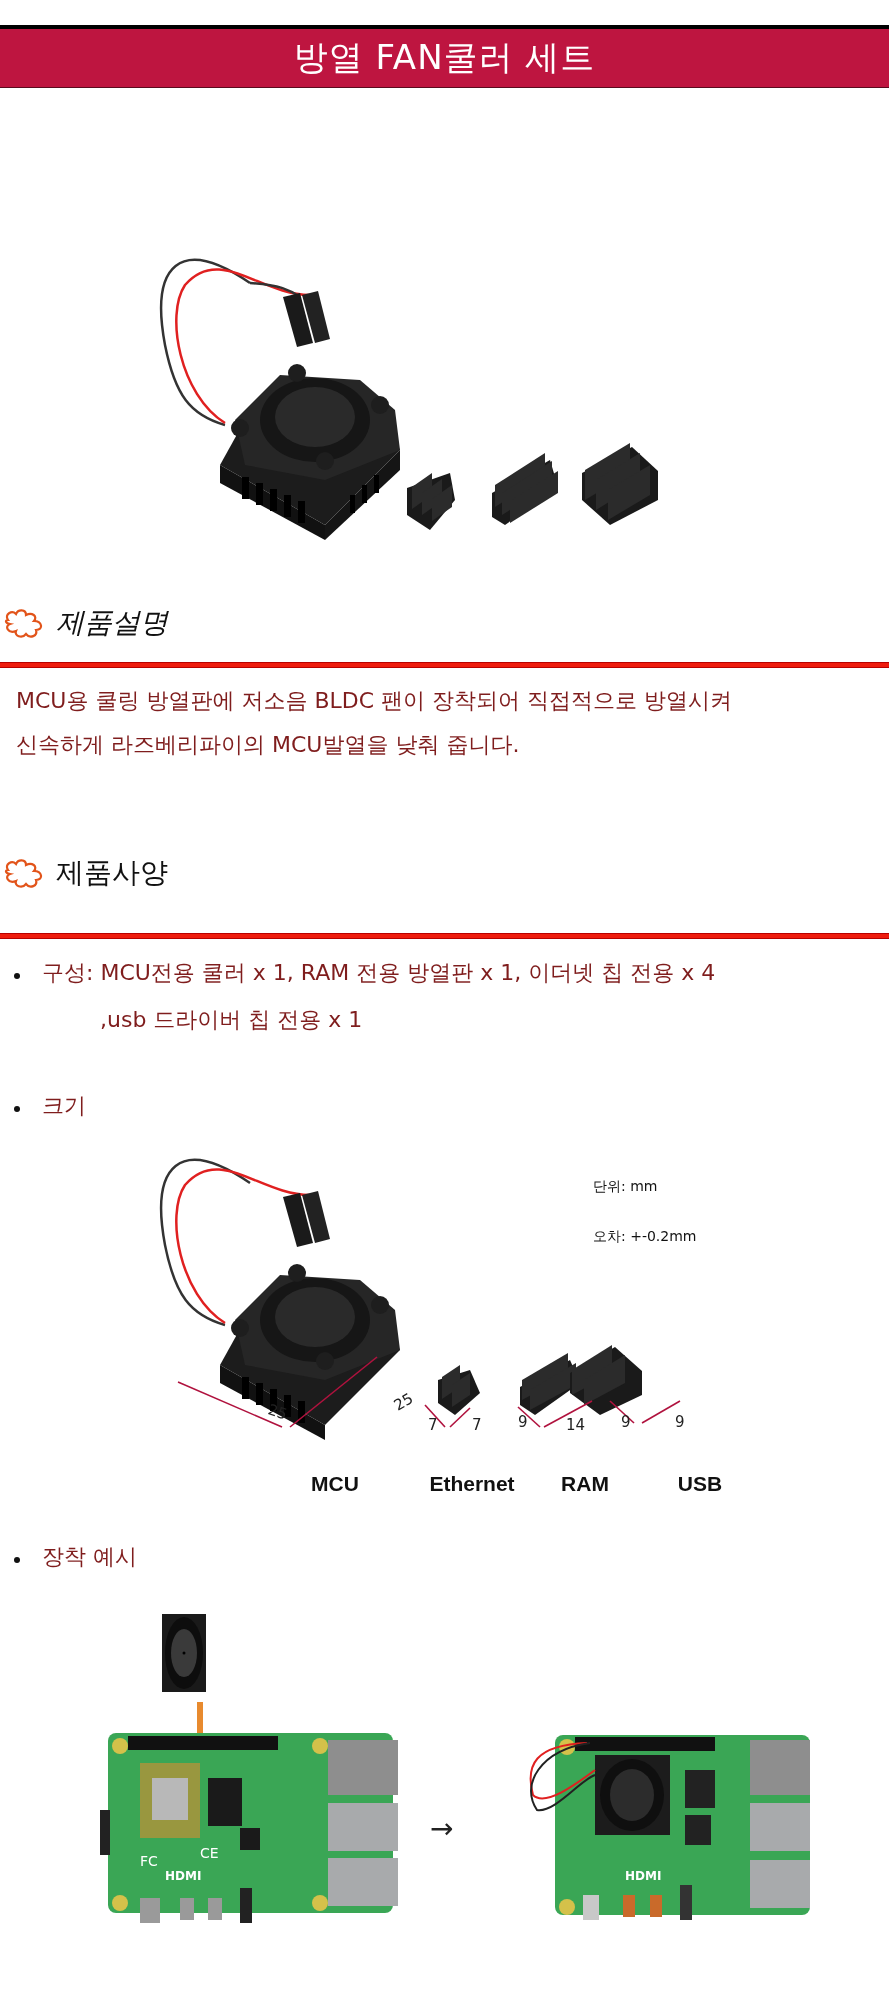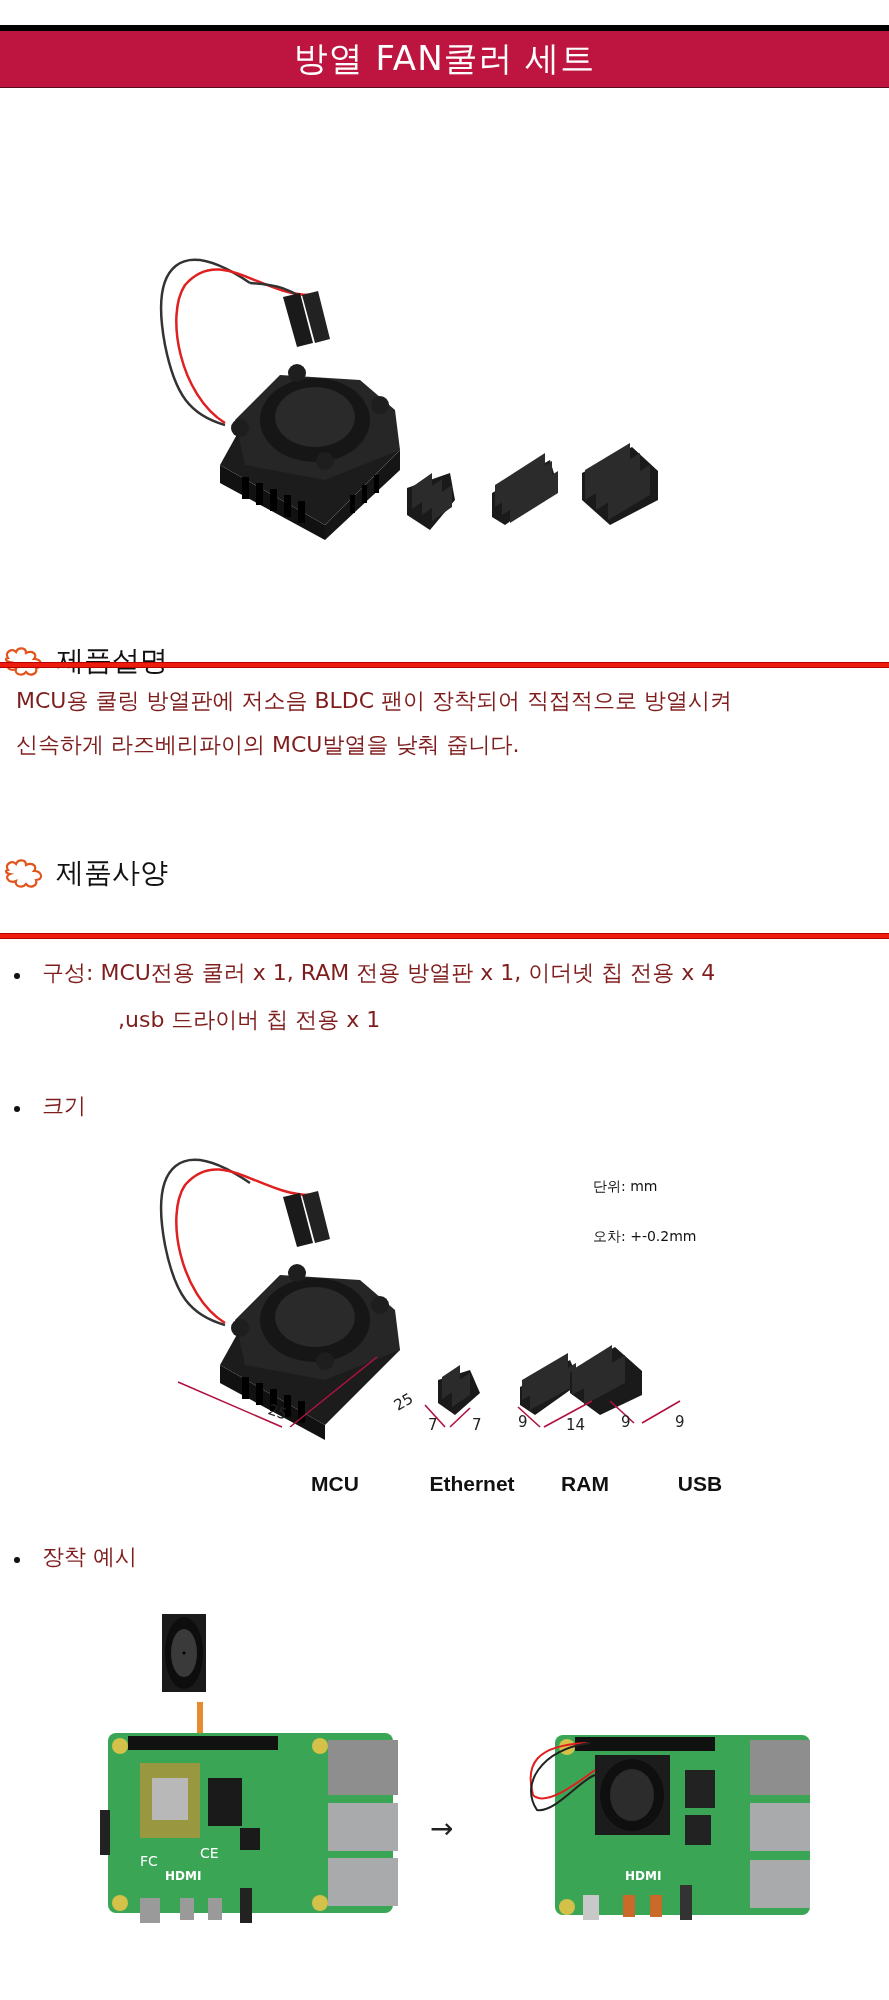--- a/index.html
+++ b/index.html
@@ -1,21 +1,21 @@
 <!DOCTYPE html>
 <html><head>
 <meta charset="utf-8">
 <style>
   * { box-sizing: border-box; margin: 0; padding: 0; }
   html, body { width: 889px; height: 2000px; background: #ffffff; overflow: hidden; }
   body { position: relative; font-family: "DejaVu Sans", "Liberation Sans", sans-serif; color: #111; }
   .abs { position: absolute; }
 
   .banner { left: 0; top: 25px; width: 889px; height: 63px; background: #BE1540;
-            border-top: 6px solid #000000; border-bottom: 1px solid #5a0a1e;
+            border-top: 4px solid #000000; border-bottom: 1px solid #5a0a1e;
             display: flex; align-items: center; justify-content: center; }
   .banner-title { color: #fff; font-size: 34px; letter-spacing: 1px; font-family: "DejaVu Sans", sans-serif; }
 
   .section-head { left: 0; width: 889px; height: 45px; }
   .section-head .sh-icon { position: absolute; left: 2px; top: 6px; width: 46px; height: 32px; }
   .section-head .sh-title { position: absolute; left: 56px; top: 2px; font-size: 28px; color: #111; }
   .red-rule { left: 0; width: 889px; height: 6px; background: #ee1c0e; border-top: 1px solid #b80000; border-bottom: 1px solid #b80000; }
 
   .body-text { font-size: 22px; color: #7f1d1d; white-space: nowrap; }
   .bullet { position: absolute; width: 6px; height: 6px; border-radius: 50%; background: #111; }
@@ -80,42 +80,42 @@
   </g>
 
   <g>
     <polygon points="432,248 482,222 508,246 508,275 460,300 432,275" fill="#1a1a1a"></polygon>
     <polygon points="435,245 480,218 480,248 435,275" fill="#2b2b2b"></polygon>
     <polygon points="446,255 490,228 490,258 446,285" fill="#2b2b2b"></polygon>
     <polygon points="458,265 500,240 500,270 458,295" fill="#2b2b2b"></polygon>
   </g>
 </svg>
 
-<div class="abs section-head" style="top:640px;">
+<div class="abs section-head" style="top:602px;font-style:italic;">
   <svg class="sh-icon" viewBox="0 0 46 32">
     <path d="M6,12 C2,6 10,2 14,6 C16,1 24,1 24,7 C30,4 36,8 32,13 C40,13 42,22 34,22 C36,28 28,31 24,26 C20,31 12,28 14,23 C6,26 2,18 8,16 C3,15 3,12 6,12 Z" fill="none" stroke="#e2541a" stroke-width="2.2"></path>
   </svg>
   <span class="sh-title">제품설명</span>
 </div>
 <div class="abs red-rule" style="top:662px;"></div>
 
 <div class="abs body-text" style="left:16px;top:686px;">MCU용 쿨링 방열판에 저소음 BLDC 팬이 장착되어 직접적으로 방열시켜</div>
 <div class="abs body-text" style="left:16px;top:730px;">신속하게 라즈베리파이의 MCU발열을 낮춰 줍니다.</div>
 
 <div class="abs section-head" style="top:852px;">
   <svg class="sh-icon" viewBox="0 0 46 32">
     <path d="M6,12 C2,6 10,2 14,6 C16,1 24,1 24,7 C30,4 36,8 32,13 C40,13 42,22 34,22 C36,28 28,31 24,26 C20,31 12,28 14,23 C6,26 2,18 8,16 C3,15 3,12 6,12 Z" fill="none" stroke="#e2541a" stroke-width="2.2"></path>
   </svg>
   <span class="sh-title">제품사양</span>
 </div>
 <div class="abs red-rule" style="top:933px;"></div>
 
 <span class="bullet" style="left:14px;top:973px;"></span>
 <div class="abs body-text" style="left:42px;top:958px;">구성: MCU전용 쿨러 x 1, RAM 전용 방열판 x 1, 이더넷 칩 전용 x 4</div>
-<div class="abs body-text" style="left:100px;top:1005px;margin-left:18px;">,usb 드라이버 칩 전용 x 1</div>
+<div class="abs body-text" style="left:100px;top:1005px;">,usb 드라이버 칩 전용 x 1</div>
 
 <span class="bullet" style="left:14px;top:1106px;"></span>
 <div class="abs body-text" style="left:42px;top:1091px;">크기</div>
 
 <svg class="abs" style="left:150px;top:1125px;" width="600" height="320" viewBox="0 0 600 320">
   <path d="M100,58 C30,10 0,40 15,120 C25,170 40,190 75,200" fill="none" stroke="#333" stroke-width="2.5"></path>
   <path d="M160,70 C110,70 70,20 35,60 C15,90 30,170 75,198" fill="none" stroke="#e02020" stroke-width="2.5"></path>
   <polygon points="133,72 150,68 163,118 147,122" fill="#1a1a1a"></polygon>
   <polygon points="152,70 168,66 180,114 165,118" fill="#222"></polygon>
   <g>

